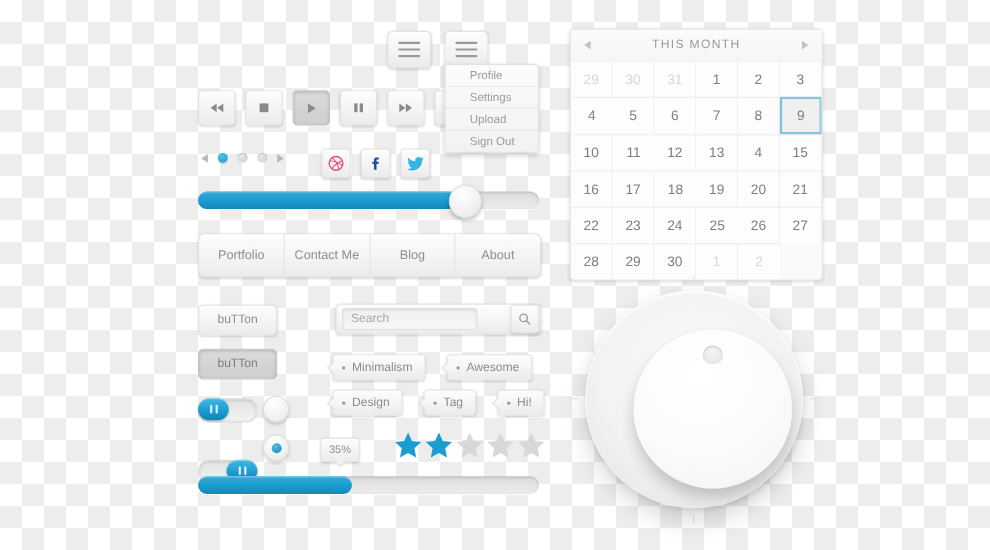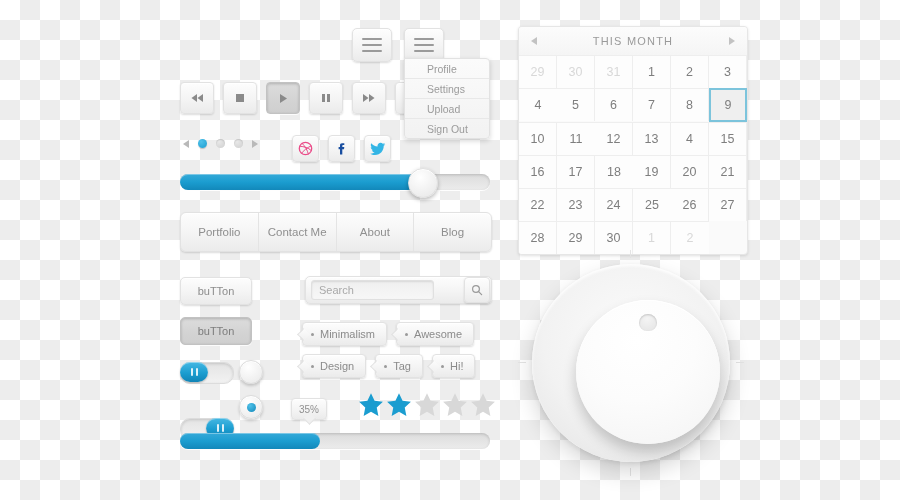--- a/index.html
+++ b/index.html
@@ -107,21 +107,21 @@
   
   #search{left:305px;top:276px;width:185px;height:26px;border-radius:5px;display:flex;align-items:center;gap:28px;}
   #search-input{flex:1;height:18px;margin:0 2px 0 5px;border-radius:3px;
      background:linear-gradient(to bottom,#efefef,#f7f7f7);
      border:1px solid #e0e0e0;box-shadow:inset 0 1px 2px rgba(0,0,0,.10);
      display:flex;align-items:center;padding-left:7px;font-size:11px;color:#a9a9a9;}
   #search-btn{width:24px;height:24px;border-radius:4px;margin-right:1px;
      display:flex;align-items:center;justify-content:center;}
 
   
-  .tagrow{position:absolute;display:flex;gap:9px;}
+  .tagrow{position:absolute;display:flex;gap:19px;}
   #tagrow1{left:302px;top:322px;}
   #tagrow2{left:302px;top:354px;}
   .tag{height:22px;border-radius:4px;display:flex;align-items:center;
      padding:0 11px 0 8px;font-size:11px;color:#8b8b8b;position:relative;}
   .tag:before{content:"";position:absolute;left:-4px;top:50%;margin-top:-4px;
      width:8px;height:8px;transform:rotate(45deg);
      background:linear-gradient(135deg,#fcfcfc,#f0f0f0);
      border-left:1px solid #e2e2e2;border-bottom:1px solid #e2e2e2;}
   .tag .bullet{width:3px;height:3px;border-radius:50%;background:#9a9a9a;margin-right:6px;}
 
@@ -257,22 +257,22 @@
 </div>
 
 <div class="abs track" id="slider1">
   <div class="fill" style="width:76%"></div>
   <div class="knob"></div>
 </div>
 
 <div class="abs surf" id="navbar">
   <div class="navitem">Portfolio</div>
   <div class="navitem">Contact Me</div>
+  <div class="navitem">Blog</div>
   <div class="navitem">About</div>
-  <div class="navitem">Blog</div>
 </div>
 
 <div class="abs bigbtn surf" id="btn1">buTTon</div>
 <div class="abs bigbtn surf-pressed" id="btn2">buTTon</div>
 
 <div class="abs tgl" id="tgl1">
   <div class="grip">
       <span class="bar"></span>
       <span class="bar"></span>
     </div>

